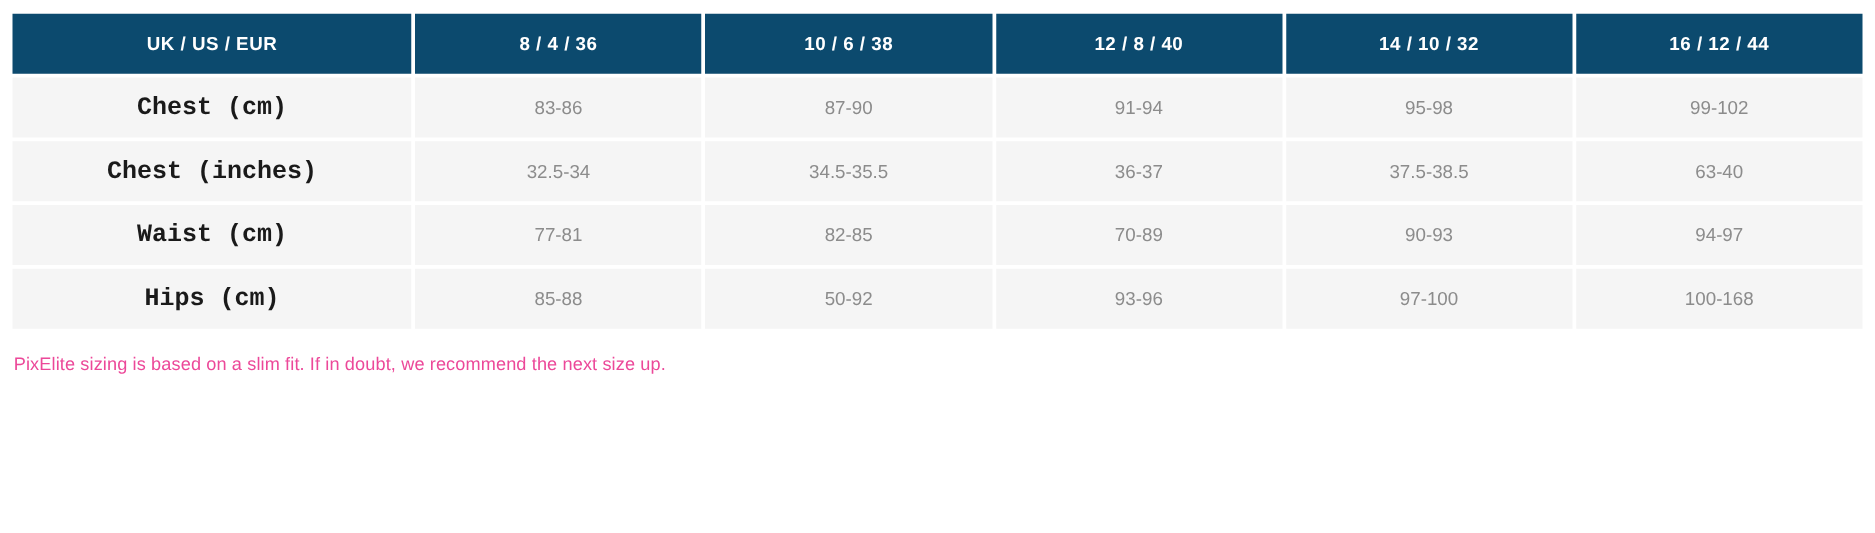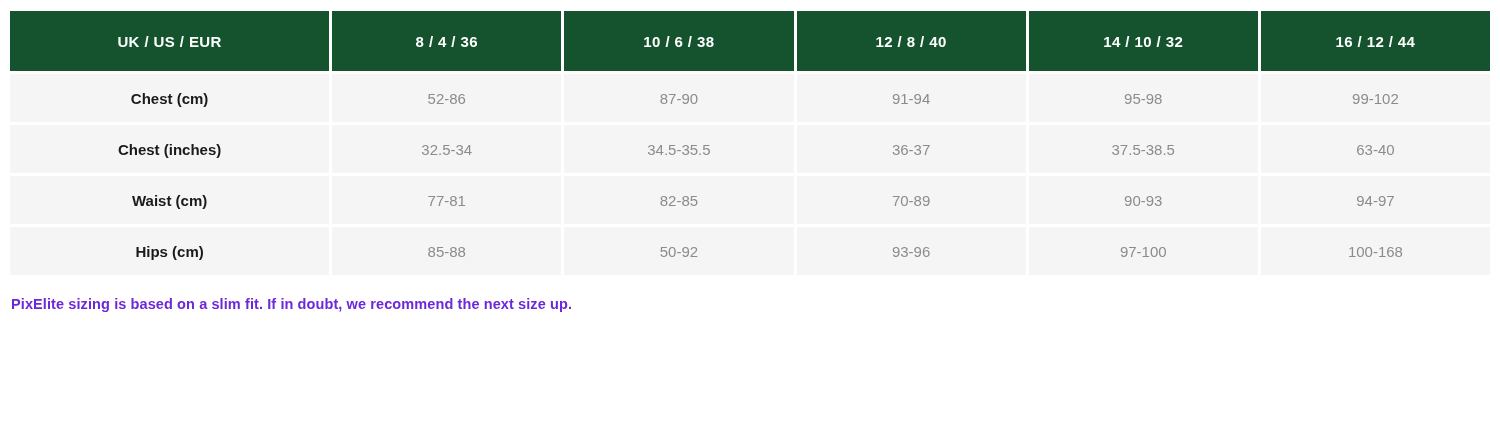--- a/index.html
+++ b/index.html
@@ -25,23 +25,23 @@
     border-collapse: separate;
     border-spacing: 3px 3px;
     table-layout: fixed;
   }
 
   .size-table col.col-label { width: 312px; }
   .size-table col.col-size  { width: 224px; }
 
   
   thead th {
-    background: #14532d;
+    background: #0c4a6e;
     color: #ffffff;
-    height: 60px;
+    height: 48px;
     font-size: 15px;
     font-weight: bold;
     letter-spacing: 0.4px;
     text-align: center;
     vertical-align: middle;
     padding: 0 0;
     white-space: nowrap;
   }
 
   
@@ -50,37 +50,38 @@
     background: #f5f5f5;
     height: 48px;
     vertical-align: middle;
     text-align: center;
     padding: 0 6px;
     white-space: nowrap;
   }
 
   tbody th.row-label {
     color: #1a1a1a;
-    font-size: 15px;
+    font-size: 20px;
     font-weight: bold;
+    font-family: Liberation Mono, monospace;
   }
 
   tbody td.size-value {
     color: #8c8c8c;
     font-size: 15px;
     font-weight: normal;
   }
 
   
   .footnote {
     margin-top: 18px;
     padding-left: 4px;
-    color: #6d28d9;
+    color: #ec4899;
     font-size: 14.5px;
-    font-weight: bold;
+    font-weight: normal;
     letter-spacing: 0.1px;
     white-space: nowrap;
   }
 </style>
 </head>
 <body>
 
 <div class="page">
 
   <table class="size-table">
@@ -100,21 +101,21 @@
         <th>10 / 6 / 38</th>
         <th>12 / 8 / 40</th>
         <th>14 / 10 / 32</th>
         <th>16 / 12 / 44</th>
       </tr>
     </thead>
 
     <tbody>
       <tr>
         <th class="row-label">Chest (cm)</th>
-        <td class="size-value">52-86</td>
+        <td class="size-value">83-86</td>
         <td class="size-value">87-90</td>
         <td class="size-value">91-94</td>
         <td class="size-value">95-98</td>
         <td class="size-value">99-102</td>
       </tr>
       <tr>
         <th class="row-label">Chest (inches)</th>
         <td class="size-value">32.5-34</td>
         <td class="size-value">34.5-35.5</td>
         <td class="size-value">36-37</td>

